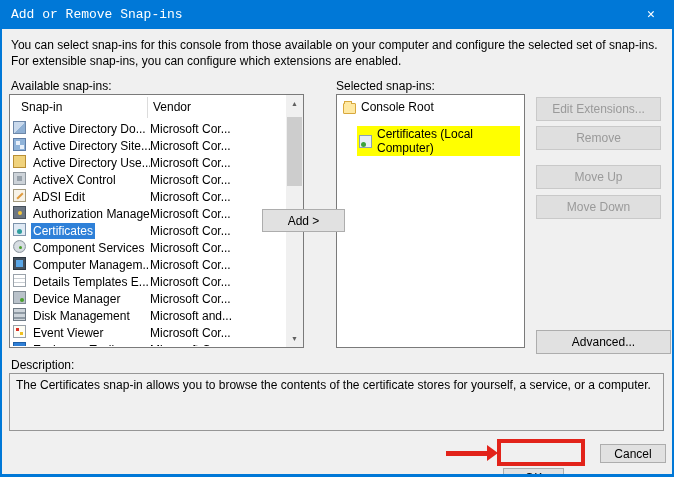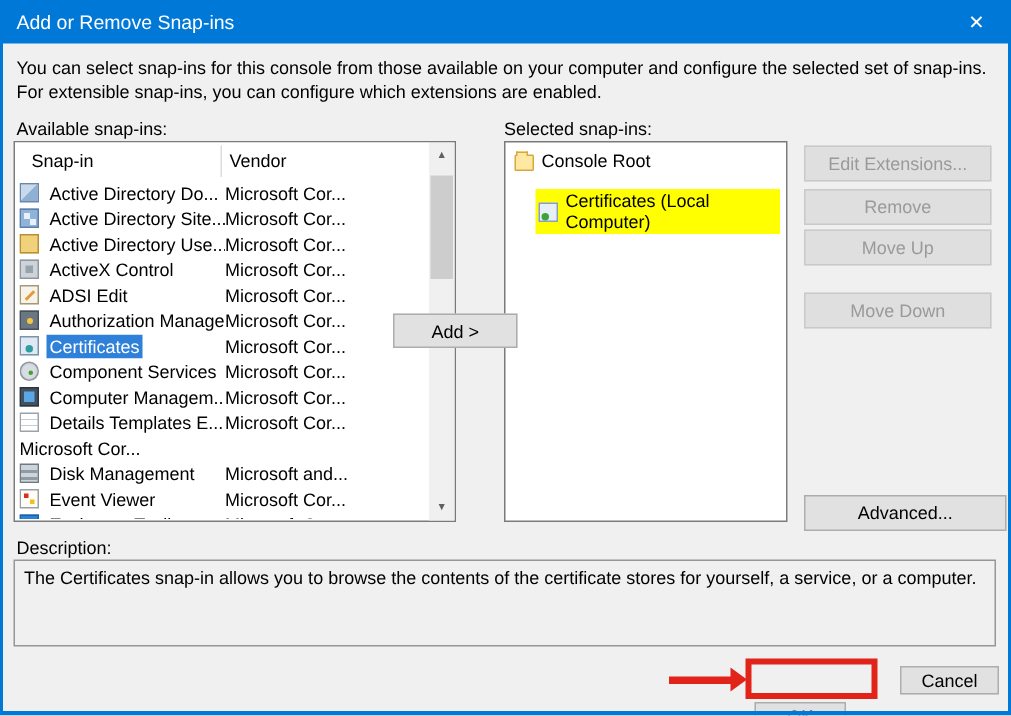--- a/index.html
+++ b/index.html
@@ -1,36 +1,36 @@
 <!DOCTYPE html>
 <html><head>
 <meta charset="utf-8">
 <style>
   html,body{margin:0;padding:0;background:#cfd8e0;}
   *{box-sizing:border-box;}
   .window{position:relative;width:674px;height:477px;background:#f0f0f0;
     font-family:"Liberation Sans",sans-serif;font-size:12px;color:#000;overflow:hidden;}
   .frame{position:absolute;inset:0;border:2px solid #0078d7;border-bottom-width:3px;
     pointer-events:none;z-index:60;}
-  .titlebar{position:absolute;left:0;top:0;right:0;height:29px;background:#0078d7;}
+  .titlebar{position:absolute;left:0;top:0;right:0;height:29px;background:#0078d7;font-family:Liberation Mono, monospace;}
   .title{position:absolute;left:11px;top:0;line-height:29px;color:#fff;font-size:13px;}
   .close-btn{position:absolute;right:6px;top:0;width:34px;height:29px;line-height:29px;
     text-align:center;color:#fff;font-size:13px;cursor:default;}
   .intro{position:absolute;left:11px;top:37px;width:652px;line-height:16px;}
   .lbl{position:absolute;}
   
   .listbox{position:absolute;left:9px;top:94px;width:295px;height:254px;background:#fff;
     border:1px solid #7a7a7a;}
   .list-header{position:absolute;left:0;top:0;right:17px;height:25px;background:#fff;}
   .col-snapin{position:absolute;left:11px;top:5px;}
   .col-divider{position:absolute;left:137px;top:2px;width:1px;height:21px;background:#dcdcdc;}
   .col-vendor{position:absolute;left:143px;top:5px;}
   .rows{position:absolute;left:0;top:25px;width:229px;height:226px;overflow:hidden;}
   .row{display:flex;align-items:center;height:17px;padding-left:3px;}
-  .cell-name{display:flex;align-items:center;width:137px;overflow:hidden;white-space:nowrap;flex:none;}
+  .cell-name{display:flex;align-items:flex-start;width:137px;overflow:hidden;white-space:nowrap;flex:none;}
   .rowlabel{white-space:nowrap;padding:1px 2px;}
   .rowlabel.sel{background:#2e80d8;color:#fff;}
   .cell-vendor{white-space:nowrap;overflow:hidden;}
   
   .vscroll{position:absolute;top:0;right:0;width:17px;height:252px;background:#f0f0f0;}
   .sb-btn{position:absolute;left:0;width:17px;height:17px;color:#606060;font-size:7px;
     text-align:center;line-height:17px;}
   .sb-up{top:0;}
   .sb-down{bottom:0;}
   .sb-thumb{position:absolute;left:1px;top:22px;width:15px;height:69px;background:#cdcdcd;}
@@ -41,21 +41,21 @@
   .tree-row.indented{padding-left:20px;margin-top:16px;}
   .hl-wrap{display:inline-flex;align-items:center;padding:1px 2px;}
   .hl-wrap.hl{background:#ffff00;width:163px;}
   
   .btn{position:absolute;background:#e1e1e1;border:1px solid #adadad;font-family:"Liberation Sans",sans-serif;
     font-size:12px;color:#000;text-align:center;padding:0;}
   .btn:disabled,.btn.disabled{background:#dfdfdf;border-color:#c9c9c9;color:#9a9a9a;}
   .btn-add{left:262px;top:209px;width:83px;height:23px;}
   .btn-editext{left:536px;top:97px;width:125px;height:24px;}
   .btn-remove{left:536px;top:126px;width:125px;height:24px;}
-  .btn-moveup{left:536px;top:153px;width:125px;height:24px;}
+  .btn-moveup{left:536px;top:165px;width:125px;height:24px;}
   .btn-movedown{left:536px;top:195px;width:125px;height:24px;}
   .btn-advanced{left:536px;top:330px;width:135px;height:24px;}
   .btn-ok{left:503px;top:468px;width:61px;height:19px;}
   .btn-cancel{left:600px;top:444px;width:66px;height:19px;}
   
   .descbox{position:absolute;left:9px;top:373px;width:655px;height:58px;border:1px solid #969696;
     background:#f0f0f0;padding:4px 6px;line-height:15px;}
   
   .anno-rect{position:absolute;left:497px;top:439px;width:88px;height:27px;
     border:4px solid #e2231a;z-index:40;pointer-events:none;}
@@ -201,20 +201,24 @@
 
         <div class="row">
           <span class="cell-name">
             <span class="ic ic-details-templates"></span>
             <span class="rowlabel">Details Templates E...</span>
           </span>
           <span class="cell-vendor">Microsoft Cor...</span>
         </div>
 
         <div class="row">
+          <span class="cell-name">
+            <span class="ic ic-device-manager"></span>
+            <span class="rowlabel">Device Manager</span>
+          </span>
           <span class="cell-vendor">Microsoft Cor...</span>
         </div>
 
         <div class="row">
           <span class="cell-name">
             <span class="ic ic-disk-management"></span>
             <span class="rowlabel">Disk Management</span>
           </span>
           <span class="cell-vendor">Microsoft and...</span>
         </div>

